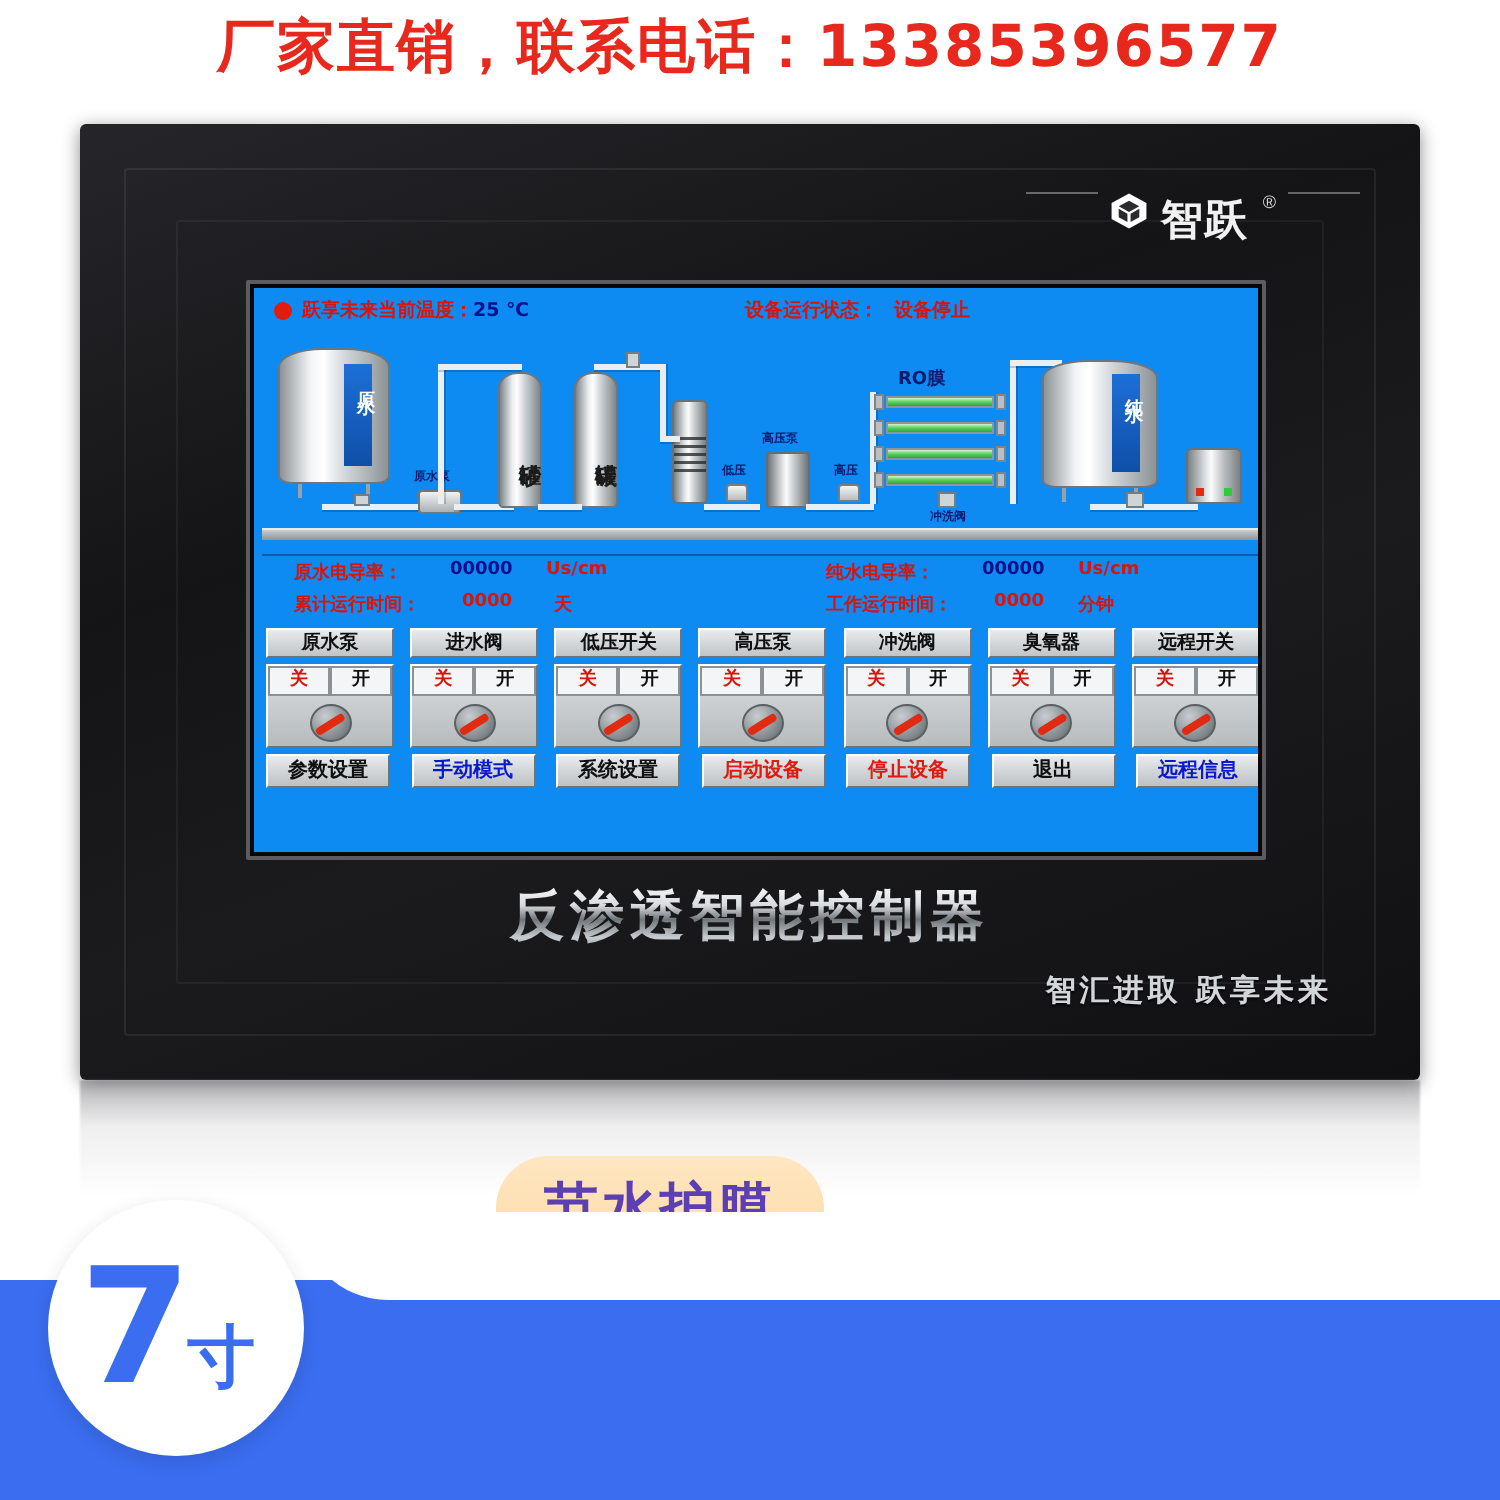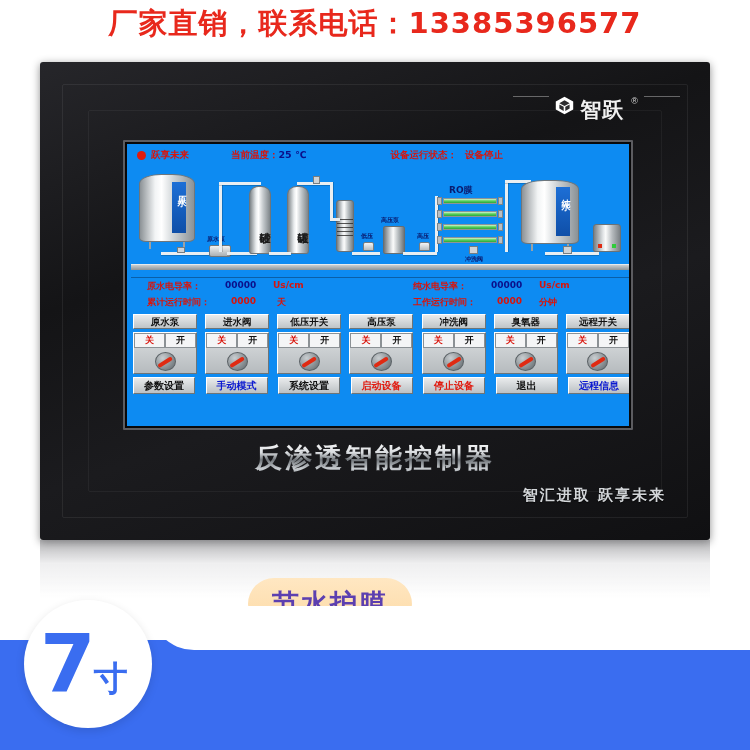--- a/index.html
+++ b/index.html
@@ -76,23 +76,23 @@
   #status-bar{
     position:absolute; left:0; top:0; width:100%; height:22px;
     display:flex; align-items:center;
     font-size:9.5px; font-weight:bold; color:#d8140b;
     white-space:nowrap;
   }
   #status-bar .dot{
     width:9px; height:9px; border-radius:50%; background:#e11b0d;
     margin-left:10px; margin-right:5px; flex:none;
   }
-  #status-bar .temp{ margin-left:42px; }
+  #status-bar .temp{ }
   #status-bar .temp .v{ color:#0b0f8a; }
-  #status-bar .run{ margin-left:84px; }
+  #status-bar .run{ margin-left:108px; }
   #status-bar .run .v{ color:#d8140b; margin-left:8px;}
 
   
   #flow-diagram{
     position:absolute; left:4px; top:22px; width:502px; height:108px;
   }
   #flow-diagram .lbl{
     position:absolute; font-size:6px; font-weight:bold; color:#0a1a6e;
     white-space:nowrap; line-height:1;
   }

